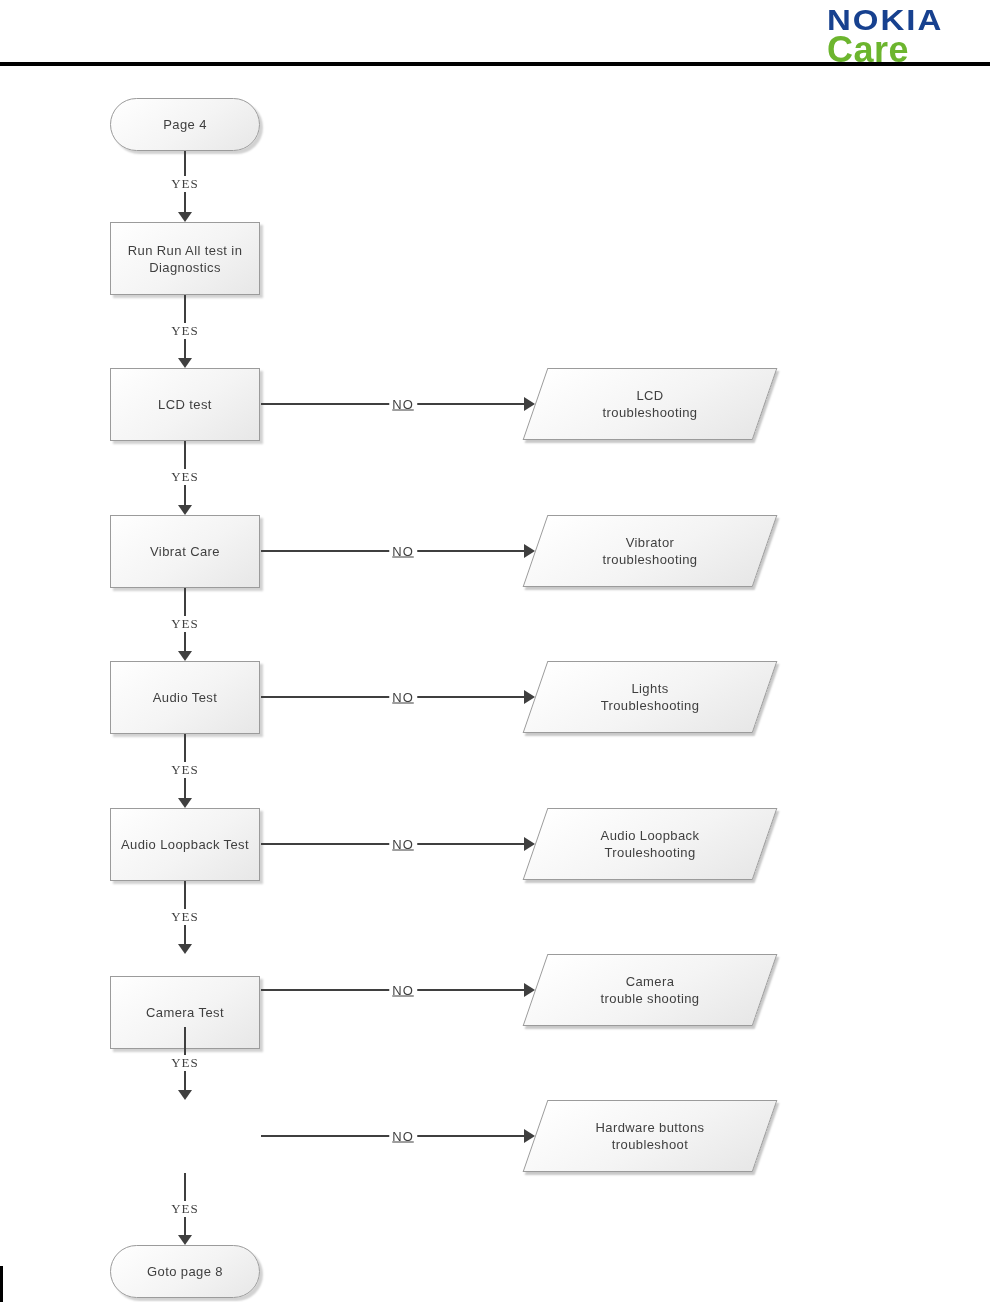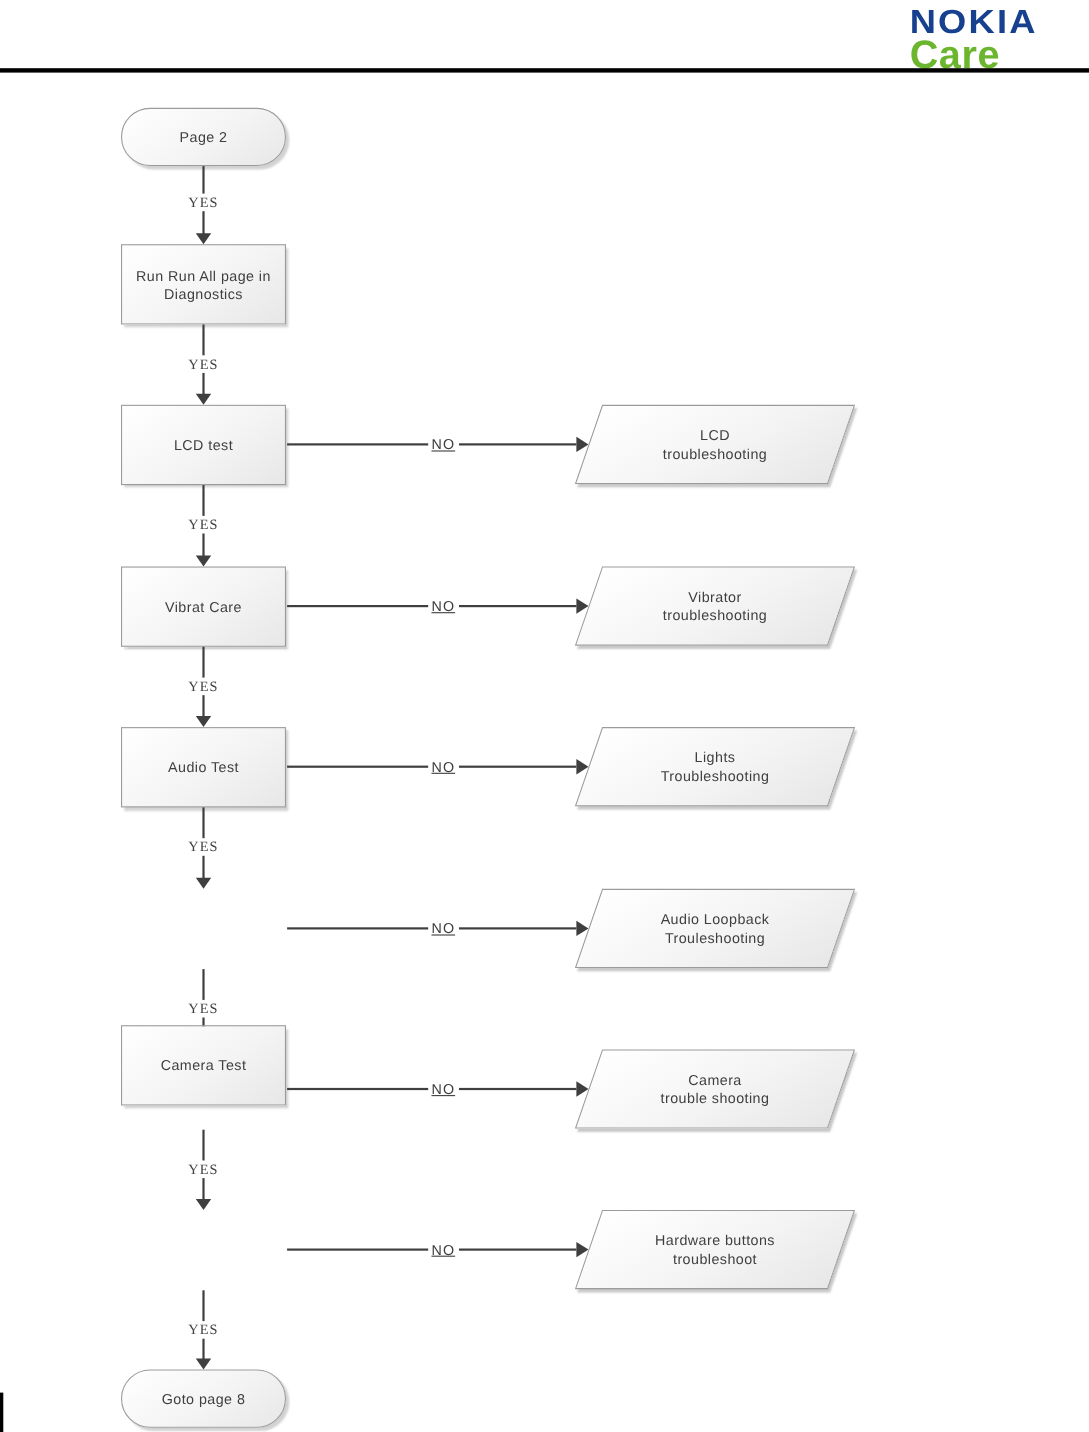--- a/index.html
+++ b/index.html
@@ -87,29 +87,29 @@
 <div id="canvas">
 
   <div class="logo">
     <div class="logo-nokia">NOKIA</div>
     <div class="logo-care">Care</div>
   </div>
   <div class="header-rule"></div>
   <div class="page-edge-mark"></div>
 
   <div class="node terminator" style="top:98px">
-    <span>Page 2</span>
+    <span>Page 4</span>
   </div>
 
   <div class="vline" style="top:151px;height:62px"></div>
   <div class="arr-d" style="top:212px"></div>
   <span class="edge-label yes-label" style="top:184px">YES</span>
 
   <div class="node process" style="top:222px">
-    <span>Run Run All page in Diagnostics</span>
+    <span>Run Run All test in Diagnostics</span>
   </div>
 
   <div class="vline" style="top:295px;height:64px"></div>
   <div class="arr-d" style="top:358px"></div>
   <span class="edge-label yes-label" style="top:331px">YES</span>
 
   <div class="node process" style="top:368px">
     <span>LCD test</span>
   </div>
   <div class="hline" style="top:403px"></div>
@@ -150,34 +150,37 @@
   <div class="node para" style="top:661px">
     <div class="para-inner">
       <span>Lights</span><br>
       <span>Troubleshooting</span>
     </div>
   </div>
   <div class="vline" style="top:734px;height:65px"></div>
   <div class="arr-d" style="top:798px"></div>
   <span class="edge-label yes-label" style="top:770px">YES</span>
 
+  <div class="node process" style="top:808px">
+    <span>Audio Loopback Test</span>
+  </div>
   <div class="hline" style="top:843px"></div>
   <span class="edge-label no-label" style="top:844px">NO</span>
   <div class="arr-r" style="top:837px"></div>
   <div class="node para" style="top:808px">
     <div class="para-inner">
       <span>Audio Loopback</span><br>
       <span>Trouleshooting</span>
     </div>
   </div>
   <div class="vline" style="top:881px;height:64px"></div>
   <div class="arr-d" style="top:944px"></div>
   <span class="edge-label yes-label" style="top:917px">YES</span>
 
-  <div class="node process" style="top:932px">
+  <div class="node process" style="top:976px">
     <span>Camera Test</span>
   </div>
   <div class="hline" style="top:989px"></div>
   <span class="edge-label no-label" style="top:990px">NO</span>
   <div class="arr-r" style="top:983px"></div>
   <div class="node para" style="top:954px">
     <div class="para-inner">
       <span>Camera</span><br>
       <span>trouble shooting</span>
     </div>

